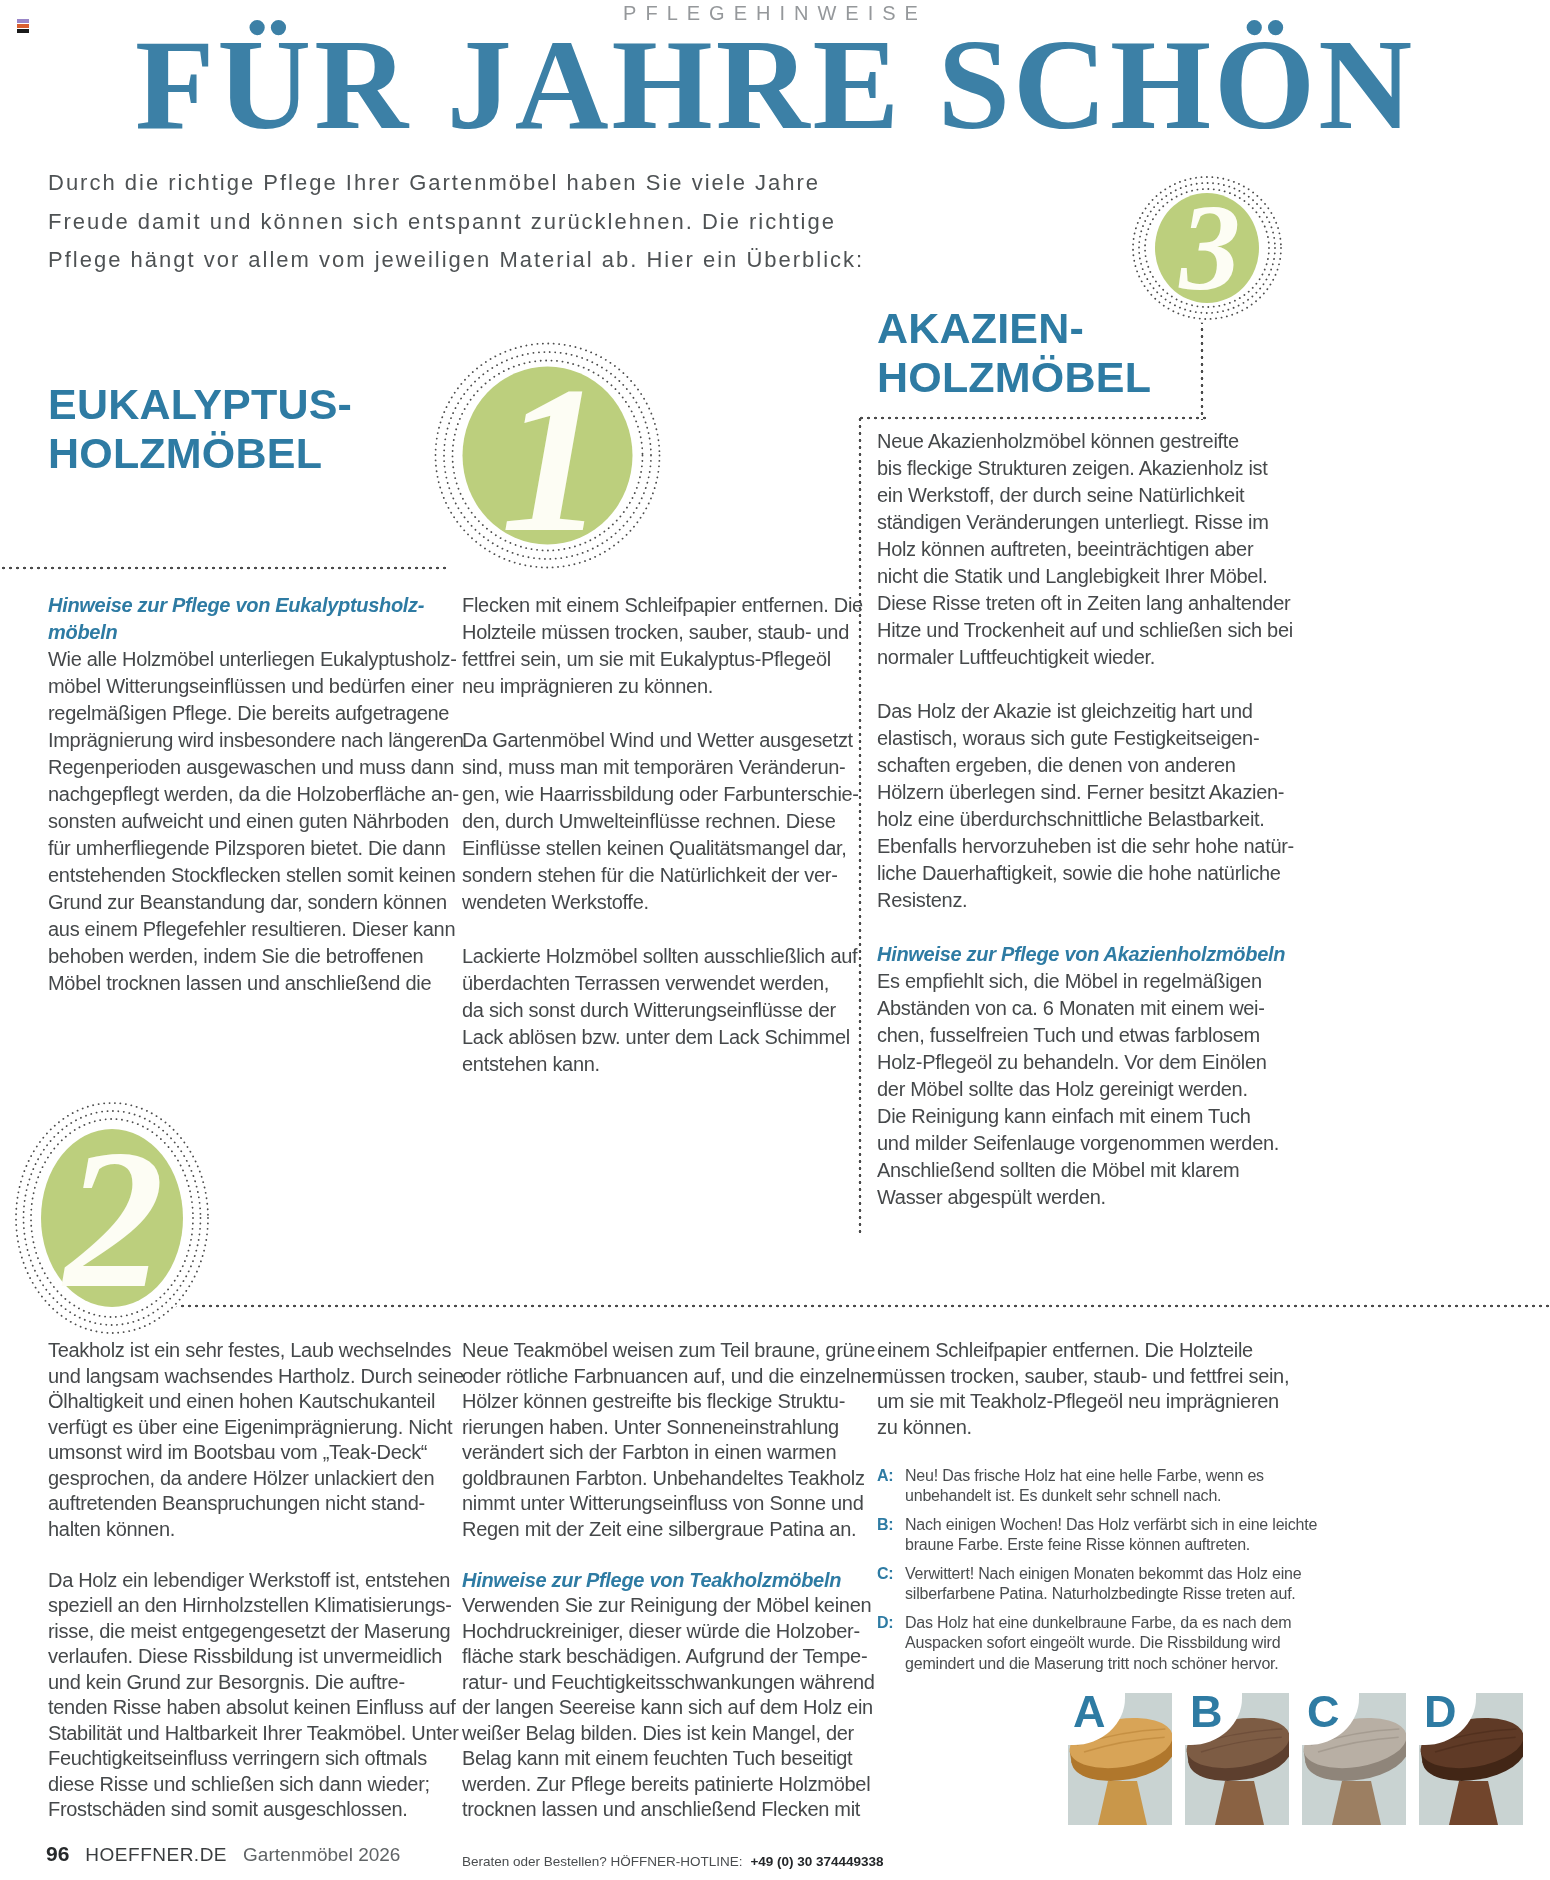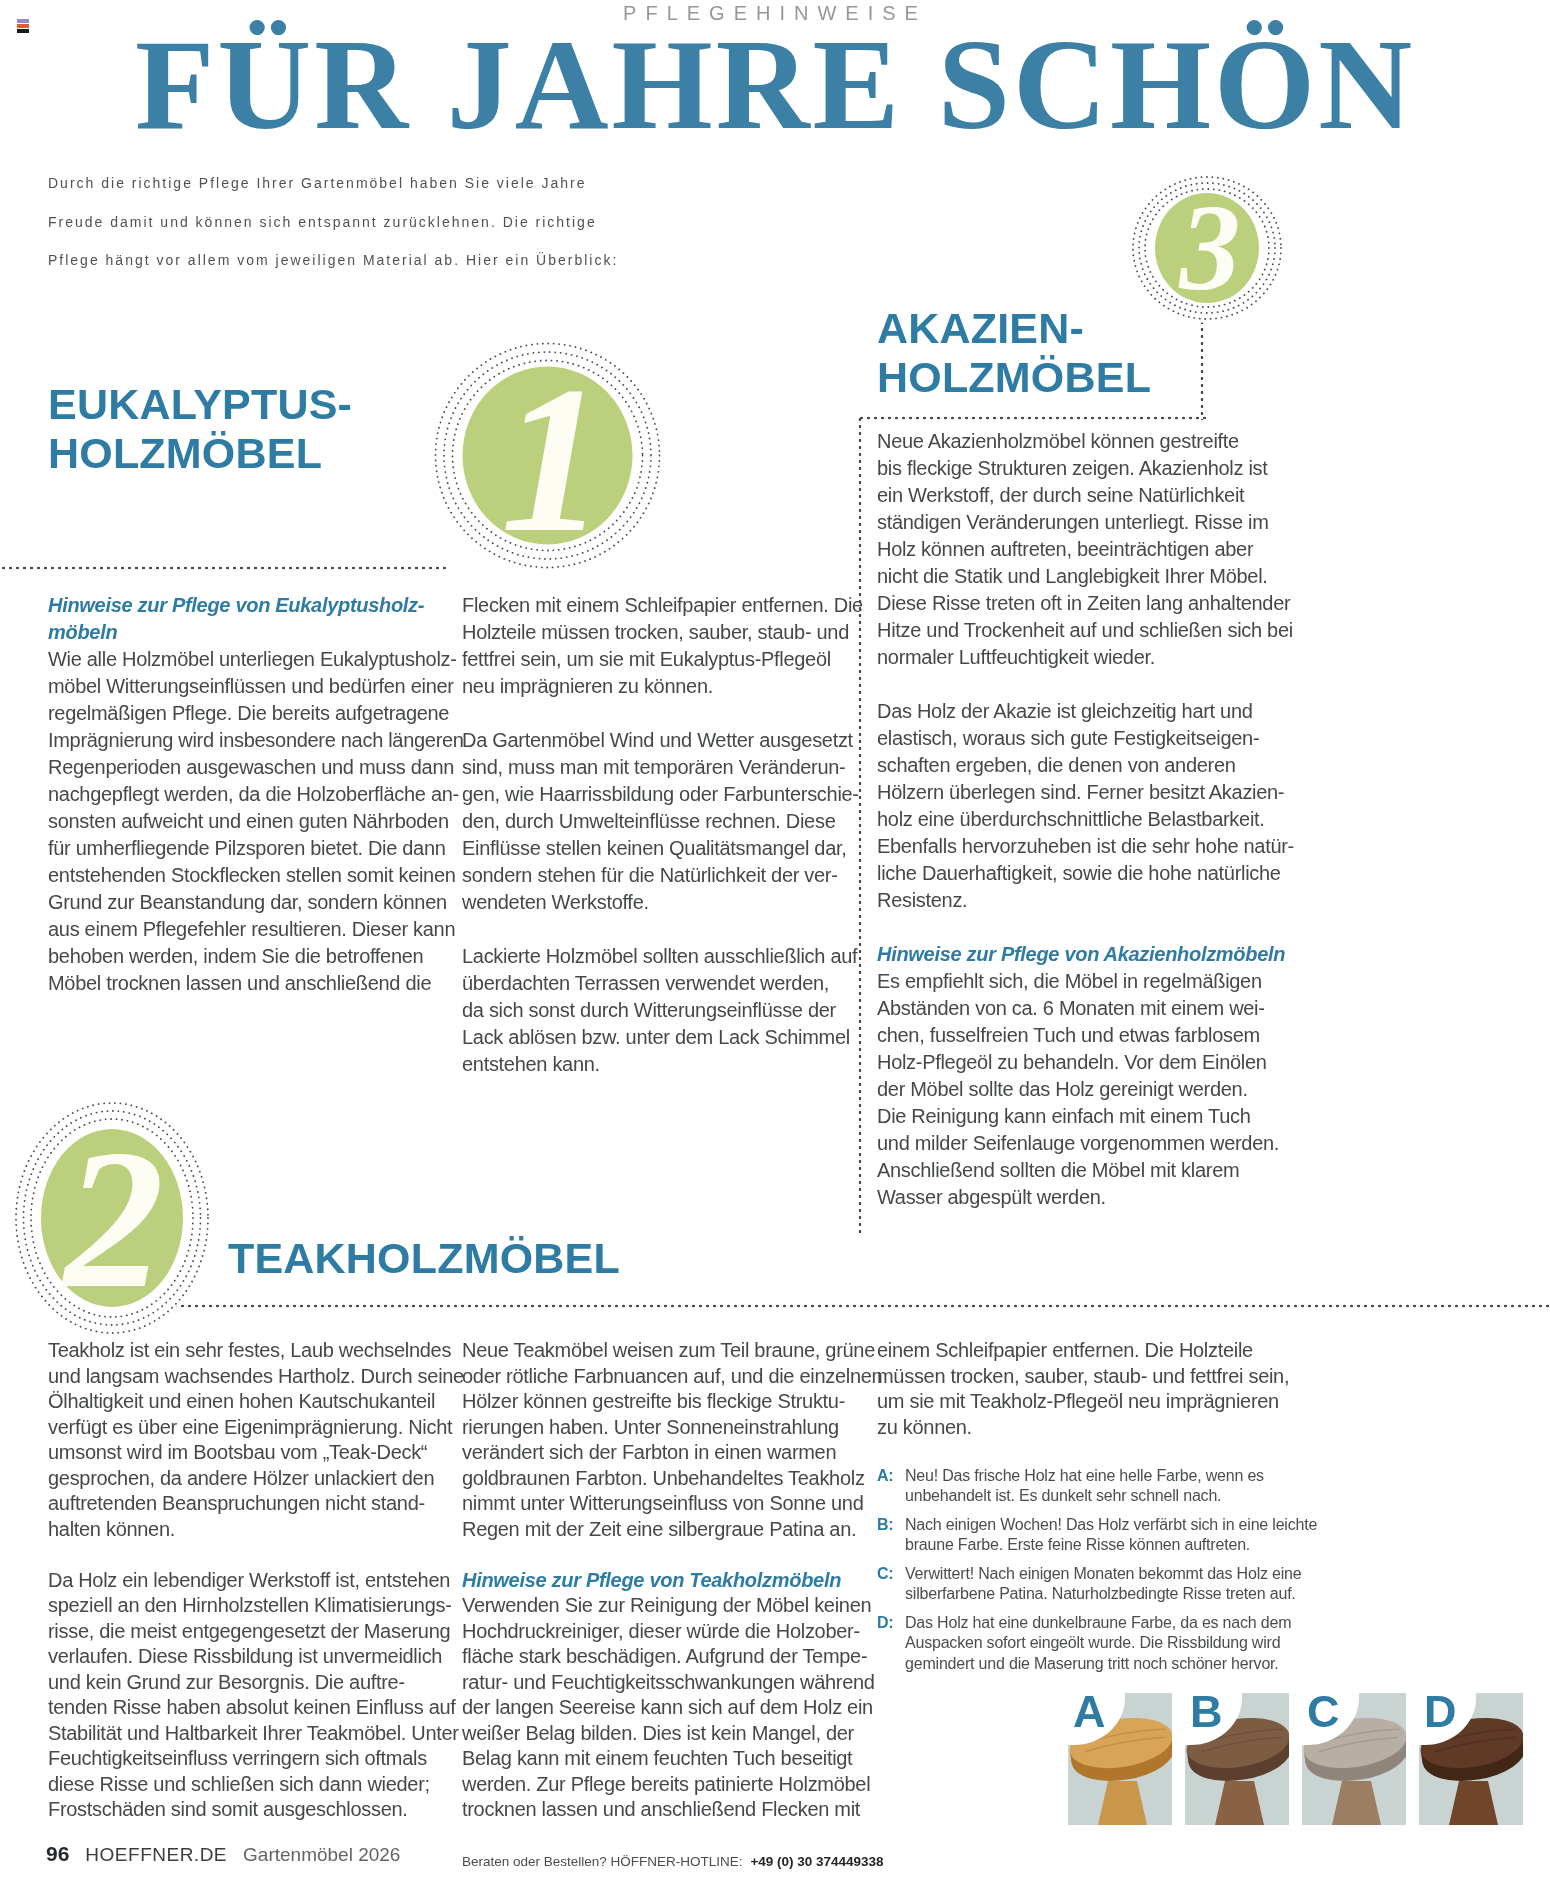--- a/index.html
+++ b/index.html
@@ -23,21 +23,21 @@
 
   
   .regmark { position:absolute; left:17px; top:19px; width:12px; z-index:3; }
   .regmark span { display:block; width:12px; height:4px; margin-bottom:1px; }
   .kicker { position:absolute; left:0; right:0; top:2px; text-align:center; z-index:3;
     font-size:20px; letter-spacing:9px; color:#95989b; }
   .title { position:absolute; left:0; right:0; top:16px; margin:0; text-align:center; z-index:3;
     font-family:"Liberation Serif", serif; font-weight:bold; font-size:130px; line-height:1.05;
     letter-spacing:3px; color:#3c80a6; white-space:pre; }
   .intro { position:absolute; left:48px; top:164px; margin:0; z-index:3;
-    font-size:14px; line-height:38.5px; letter-spacing:2px; color:#4e5254; white-space:pre; }
+    font-size:22px; line-height:38.5px; letter-spacing:2px; color:#4e5254; white-space:pre; }
 
   
   .badge { position:absolute; z-index:2; }
   .ring { fill:none; stroke:#4c4c4c; stroke-width:1.8; stroke-dasharray:0.1 5.4; stroke-linecap:round; }
   .badge-num { font-family:"Liberation Serif", serif; font-style:italic; font-weight:bold;
     fill:#fdfdf4; text-anchor:middle; }
 
   
   .sec-h { position:absolute; margin:0; z-index:3; font-weight:bold; color:#2e7ba3;
     font-size:43px; line-height:49px; letter-spacing:0.2px; white-space:pre; }
@@ -128,21 +128,20 @@
     <ellipse class="ring" cx="79" cy="76" rx="68" ry="65"></ellipse>
     <ellipse class="ring" cx="79" cy="76" rx="62" ry="59"></ellipse>
     <ellipse cx="79" cy="76" rx="52" ry="55" fill="#bccf7d"></ellipse>
     <text class="badge-num" x="82" y="117" font-size="122">3</text>
   </svg>
 
   <h2 class="sec-h h-euk">EUKALYPTUS-
 HOLZMÖBEL</h2>
   <h2 class="sec-h h-akazien">AKAZIEN-
 HOLZMÖBEL</h2>
-  <h2 class="sec-h h-teak">TEAKHOLZMÖBEL</h2>
 
   <div class="body-col col-euk-1">
     <p class="subhead tight">Hinweise zur Pflege von Eukalyptusholz-
 möbeln</p>
     <p>Wie alle Holzmöbel unterliegen Eukalyptusholz-
 möbel Witterungseinflüssen und bedürfen einer
 regelmäßigen Pflege. Die bereits aufgetragene
 Imprägnierung wird insbesondere nach längeren
 Regenperioden ausgewaschen und muss dann
 nachgepflegt werden, da die Holzoberfläche an-

